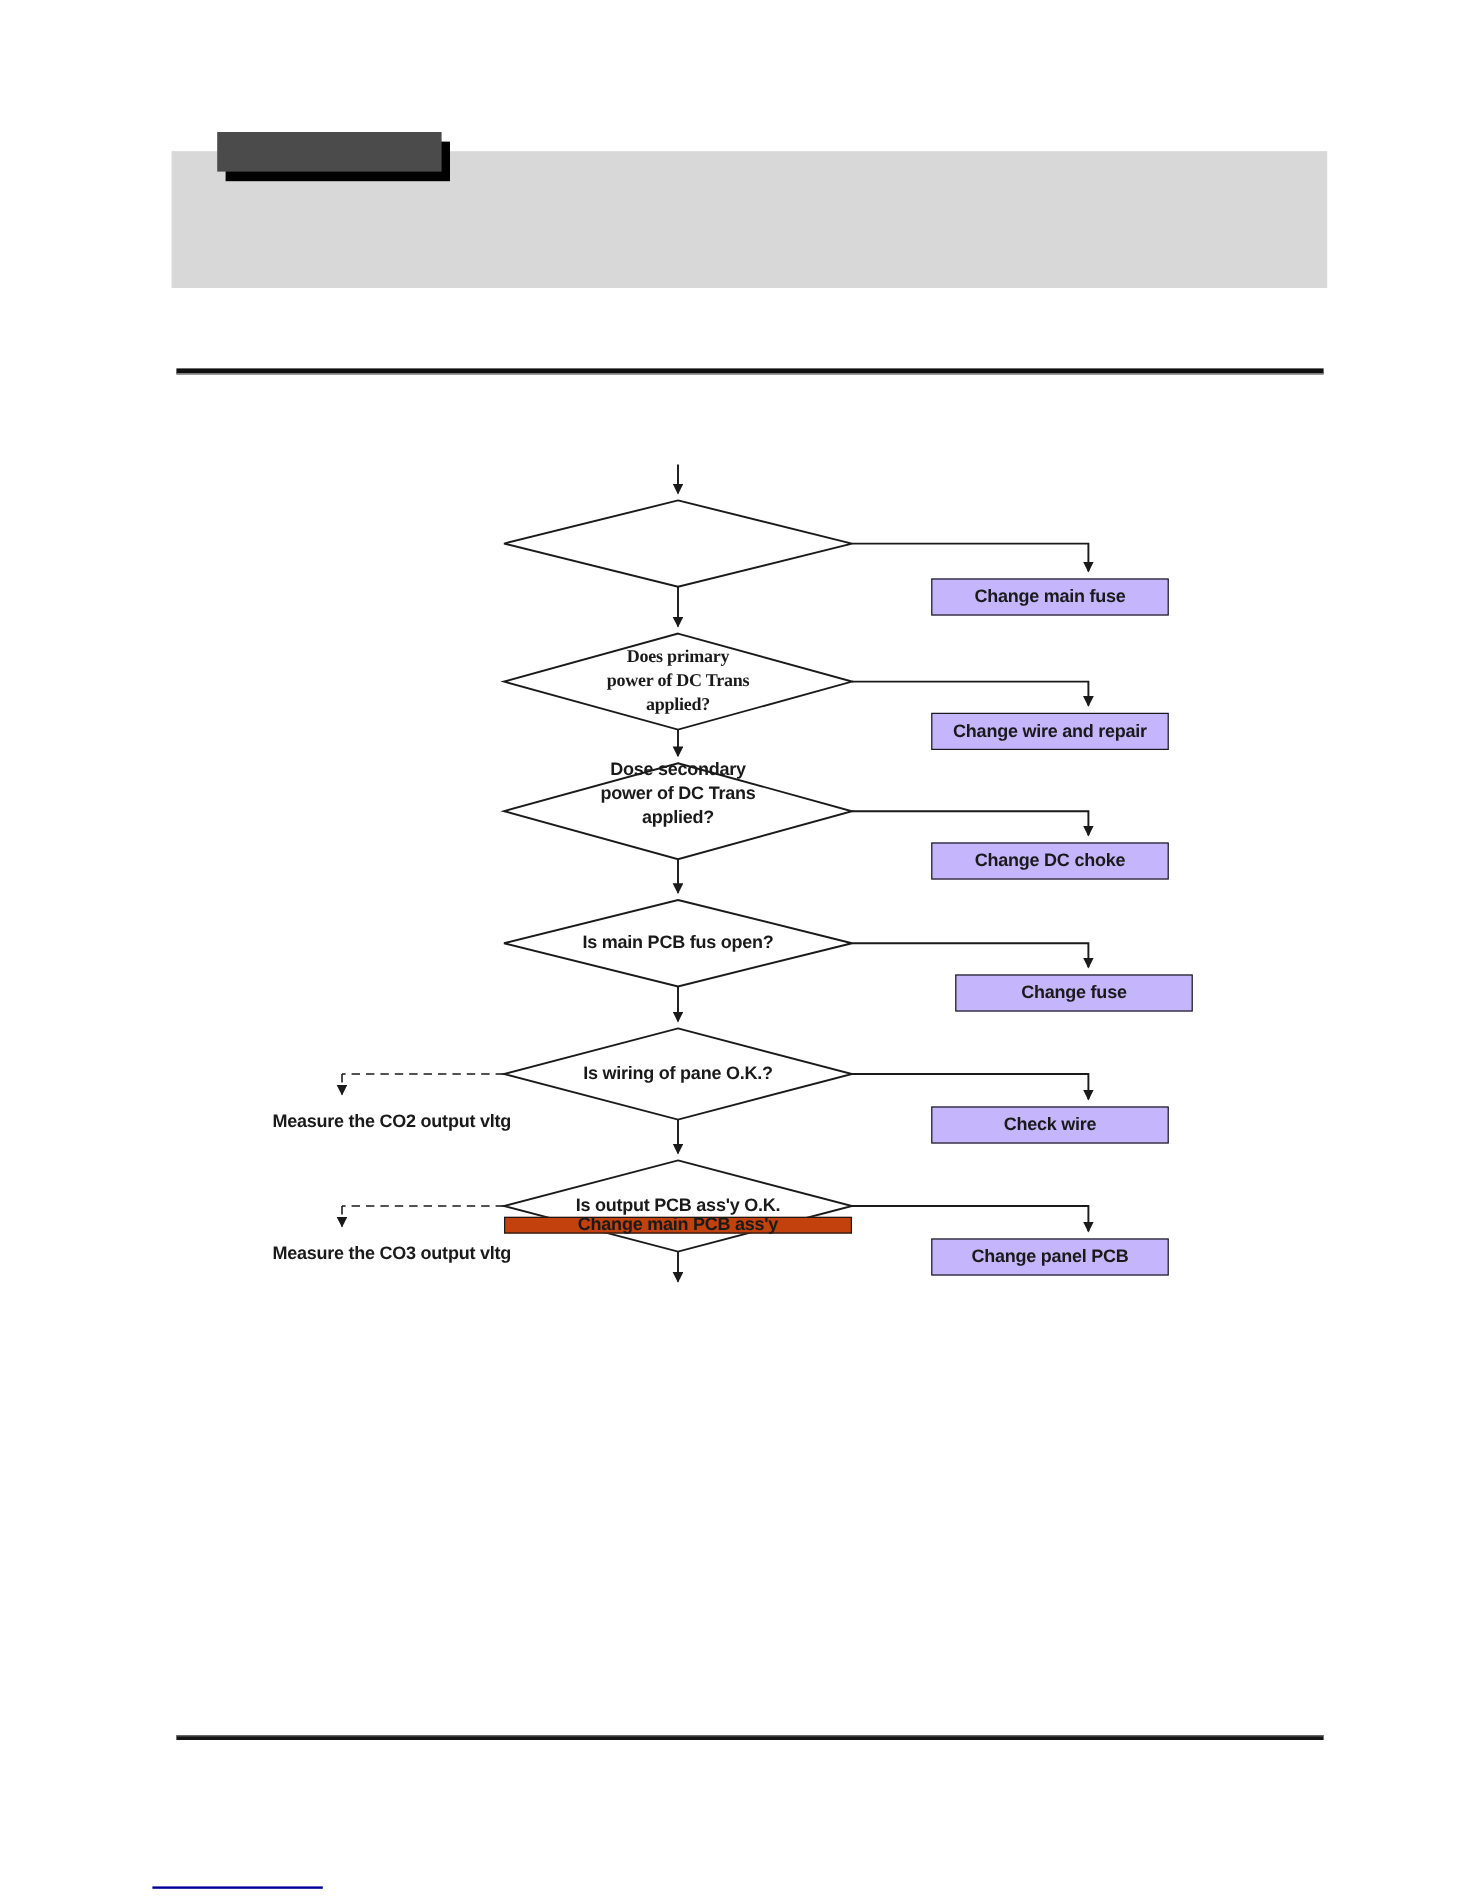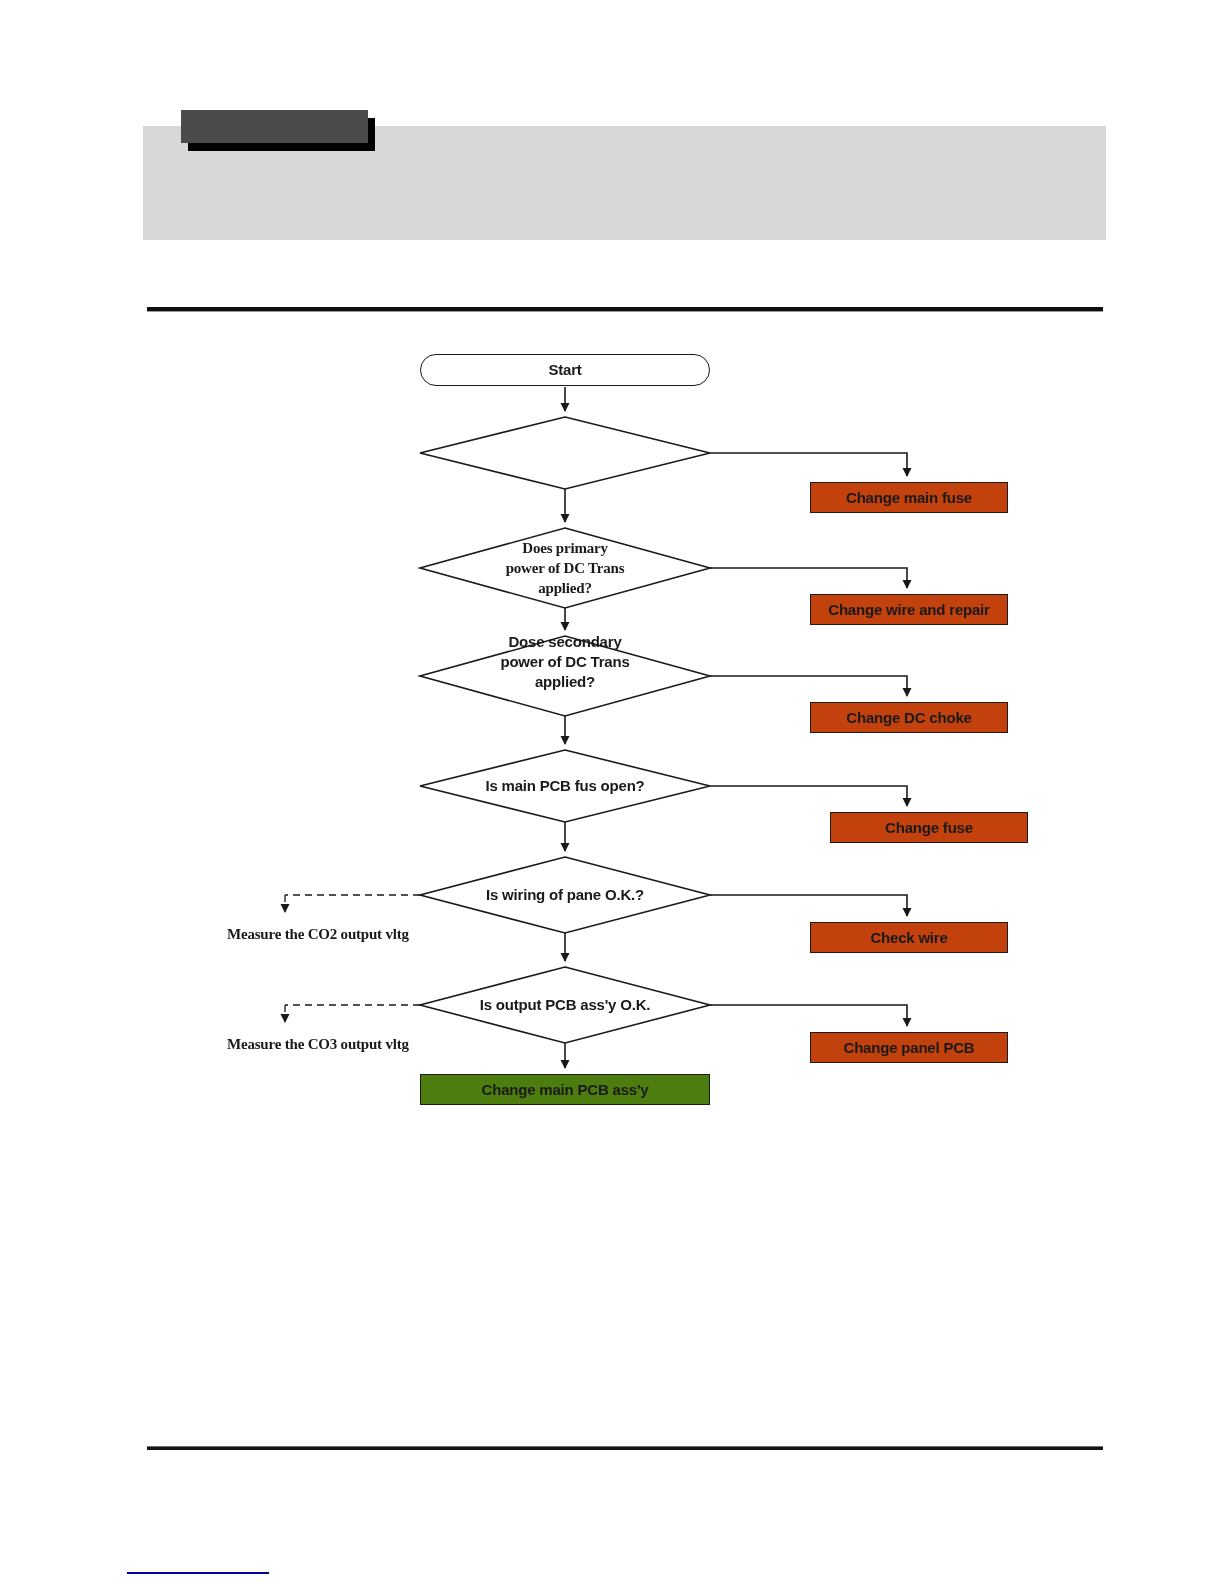--- a/index.html
+++ b/index.html
@@ -43,34 +43,34 @@
     letter-spacing:-0.2px;
     white-space:pre-line;
     color:#1a1a1a;
   }
   .start-pill{
     left:420px;top:354px;width:290px;height:32px;
     border:1.6px solid #1a1a1a;border-radius:16px;
     box-sizing:border-box;background:#ffffff;
   }
   .action-box{
-    left:810px;width:198px;height:31px;
+    left:776px;width:198px;height:31px;
+    border:1.6px solid #1a1a1a;box-sizing:border-box;
+    background:#c4b5fd;
+  }
+  .end-box{
+    left:420px;top:1014px;width:290px;height:14px;
     border:1.6px solid #1a1a1a;box-sizing:border-box;
     background:#c2410c;
-  }
-  .end-box{
-    left:420px;top:1074px;width:290px;height:31px;
-    border:1.6px solid #1a1a1a;box-sizing:border-box;
-    background:#4d7c0f;
   }
   .q-text{left:445px;width:240px;}
   .side-note{
     position:absolute;left:227px;
     font-weight:700;font-size:15px;letter-spacing:-0.2px;
-    white-space:nowrap;color:#1a1a1a;font-family:Liberation Serif, serif;
+    white-space:nowrap;color:#1a1a1a;
   }
   svg.fc-lines{position:absolute;left:0;top:0;}
 </style>
 </head>
 <body>
 
 <div class="page">
 
   <div class="abs header-banner"></div>
   <div class="abs header-title-box"></div>
@@ -110,21 +110,20 @@
         <polygon points="565,417 710,453 565,489 420,453"></polygon>
         <polygon points="565,528 710,568 565,608 420,568"></polygon>
         <polygon points="565,636 710,676 565,716 420,676"></polygon>
         <polygon points="565,750 710,786 565,822 420,786"></polygon>
         <polygon points="565,857 710,895 565,933 420,895"></polygon>
         <polygon points="565,967 710,1005 565,1043 420,1005"></polygon>
       </g>
     </g>
   </svg>
 
-  <div class="fc-text start-pill">Start</div>
 
   <div class="fc-text q-text" style="top:538px;height:60px;font-family:Liberation Serif, serif;">Does primary
 power of DC Trans
 applied?</div>
   <div class="fc-text q-text" style="top:632px;height:60px;">Dose secondary
 power of DC Trans
 applied?</div>
   <div class="fc-text q-text" style="top:776px;height:20px;text-align:right;">Is main PCB fus open?</div>
   <div class="fc-text q-text" style="top:885px;height:20px;">Is wiring of pane O.K.?</div>
   <div class="fc-text q-text" style="top:995px;height:20px;">Is output PCB ass'y O.K.</div>

